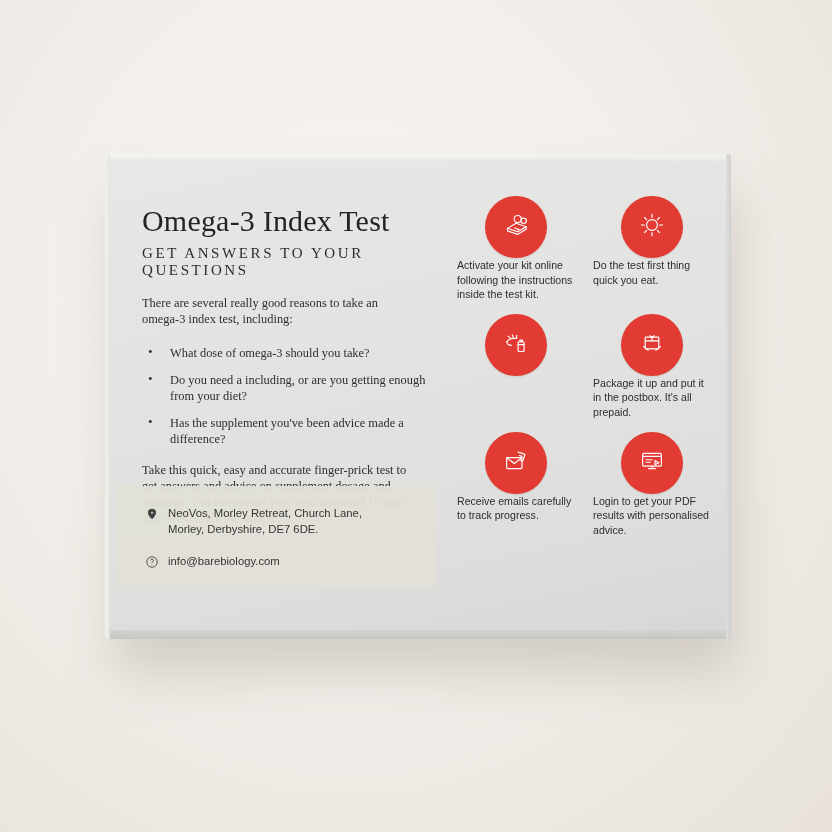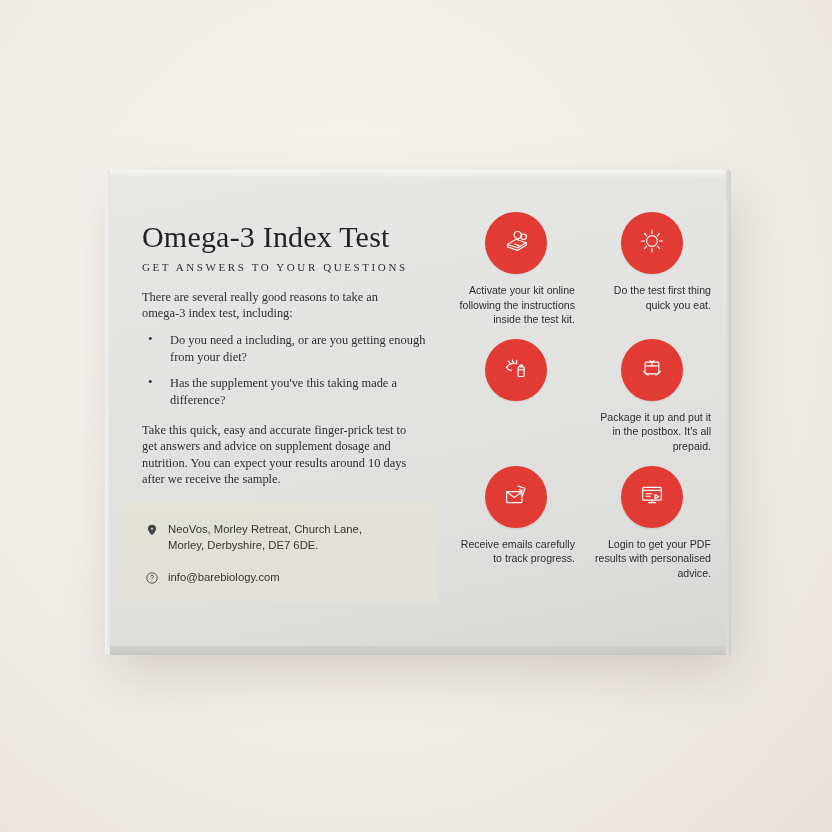--- a/index.html
+++ b/index.html
@@ -28,21 +28,21 @@
     height: 478px;
     border-radius: 6px;
     background: #b9b2aa;
     filter: blur(26px);
     opacity: 0.55;
     transform: translate(4px, 14px);
   }
   .box {
     position: absolute;
     left: 105px;
-    top: 170px;
+    top: 154px;
     width: 626px;
     height: 485px;
     background: linear-gradient(168deg, #e7e8e6 0%, #e3e4e2 40%, #dedfdd 76%, #d7d8d6 100%);
     border-radius: 3px;
     box-shadow: 0 1px 0 rgba(255,255,255,0.85) inset,
                 0 -2px 6px rgba(120,115,110,0.12) inset;
     overflow: hidden;
   }
   
   .box-top-edge {
@@ -83,32 +83,32 @@
   .title {
     font-family: "Liberation Serif", serif;
     font-size: 30px;
     letter-spacing: 0.2px;
     color: #232323;
     margin: 0 0 7px 0;
     font-weight: 400;
   }
   .subtitle {
     font-family: "Liberation Serif", serif;
-    font-size: 11px;
+    font-size: 15px;
     letter-spacing: 2.6px;
     color: #2e2e2e;
     margin: 0 0 16px 0;
     text-transform: uppercase;
   }
   .intro {
     font-family: "Liberation Serif", serif;
     font-size: 12.4px;
     line-height: 16px;
     color: #2d2d2d;
-    margin: 0 0 11px 0;
+    margin: 0 0 18px 0;
     max-width: 268px;
   }
   .bullets {
     margin: 0 0 14px 0;
     padding: 0;
     list-style: none;
   }
   .bullets li {
     position: relative;
     font-family: "Liberation Serif", serif;
@@ -199,25 +199,24 @@
   .circle svg {
     width: 34px;
     height: 34px;
     stroke: #ffffff;
     fill: none;
     stroke-width: 1.4;
     stroke-linecap: round;
     stroke-linejoin: round;
   }
   .cell-label {
-    margin-top: 9px;
     font-family: "Liberation Sans", sans-serif;
     font-size: 10.6px;
     line-height: 14.6px;
-    text-align: right;
+    text-align: left;
     color: #2d2d2d;
     width: 118px;
   }
 </style>
 </head>
 <body>
 
 <div class="scene">
 
   <div class="box-shadow"></div>
@@ -226,22 +225,23 @@
     <div class="box-top-edge"></div>
     <div class="box-bottom-edge"></div>
     <div class="box-left-edge"></div>
     <div class="box-right-edge"></div>
 
     <div class="left-col">
       <h1 class="title">Omega-3 Index Test</h1>
       <div class="subtitle">GET ANSWERS TO YOUR QUESTIONS</div>
       <p class="intro">There are several really good reasons to take an omega-3 index test, including:</p>
       <ul class="bullets">
+        <li>What dose of omega-3 should you take?</li>
         <li>Do you need a including, or are you getting enough from your diet?</li>
-        <li>Has the supplement you've this taking made a difference?</li>
+        <li>Has the supplement you've been advice made a difference?</li>
       </ul>
       <p class="closing">Take this quick, easy and accurate finger-prick test to get answers and advice on supplement dosage and nutrition. You can expect your results around 10 days after we receive the sample.</p>
     </div>
 
     <div class="address-panel">
       <div class="addr-row one">
         <span class="addr-icon">
           <svg viewBox="0 0 24 24" fill="none" stroke="#3d3d3d" stroke-width="1.6">
             <path d="M12 21s7-6.2 7-11a7 7 0 1 0-14 0c0 4.8 7 11 7 11z" fill="#3d3d3d" stroke="none"></path>
             <circle cx="12" cy="10" r="2.4" fill="#e3e1d8"></circle>

